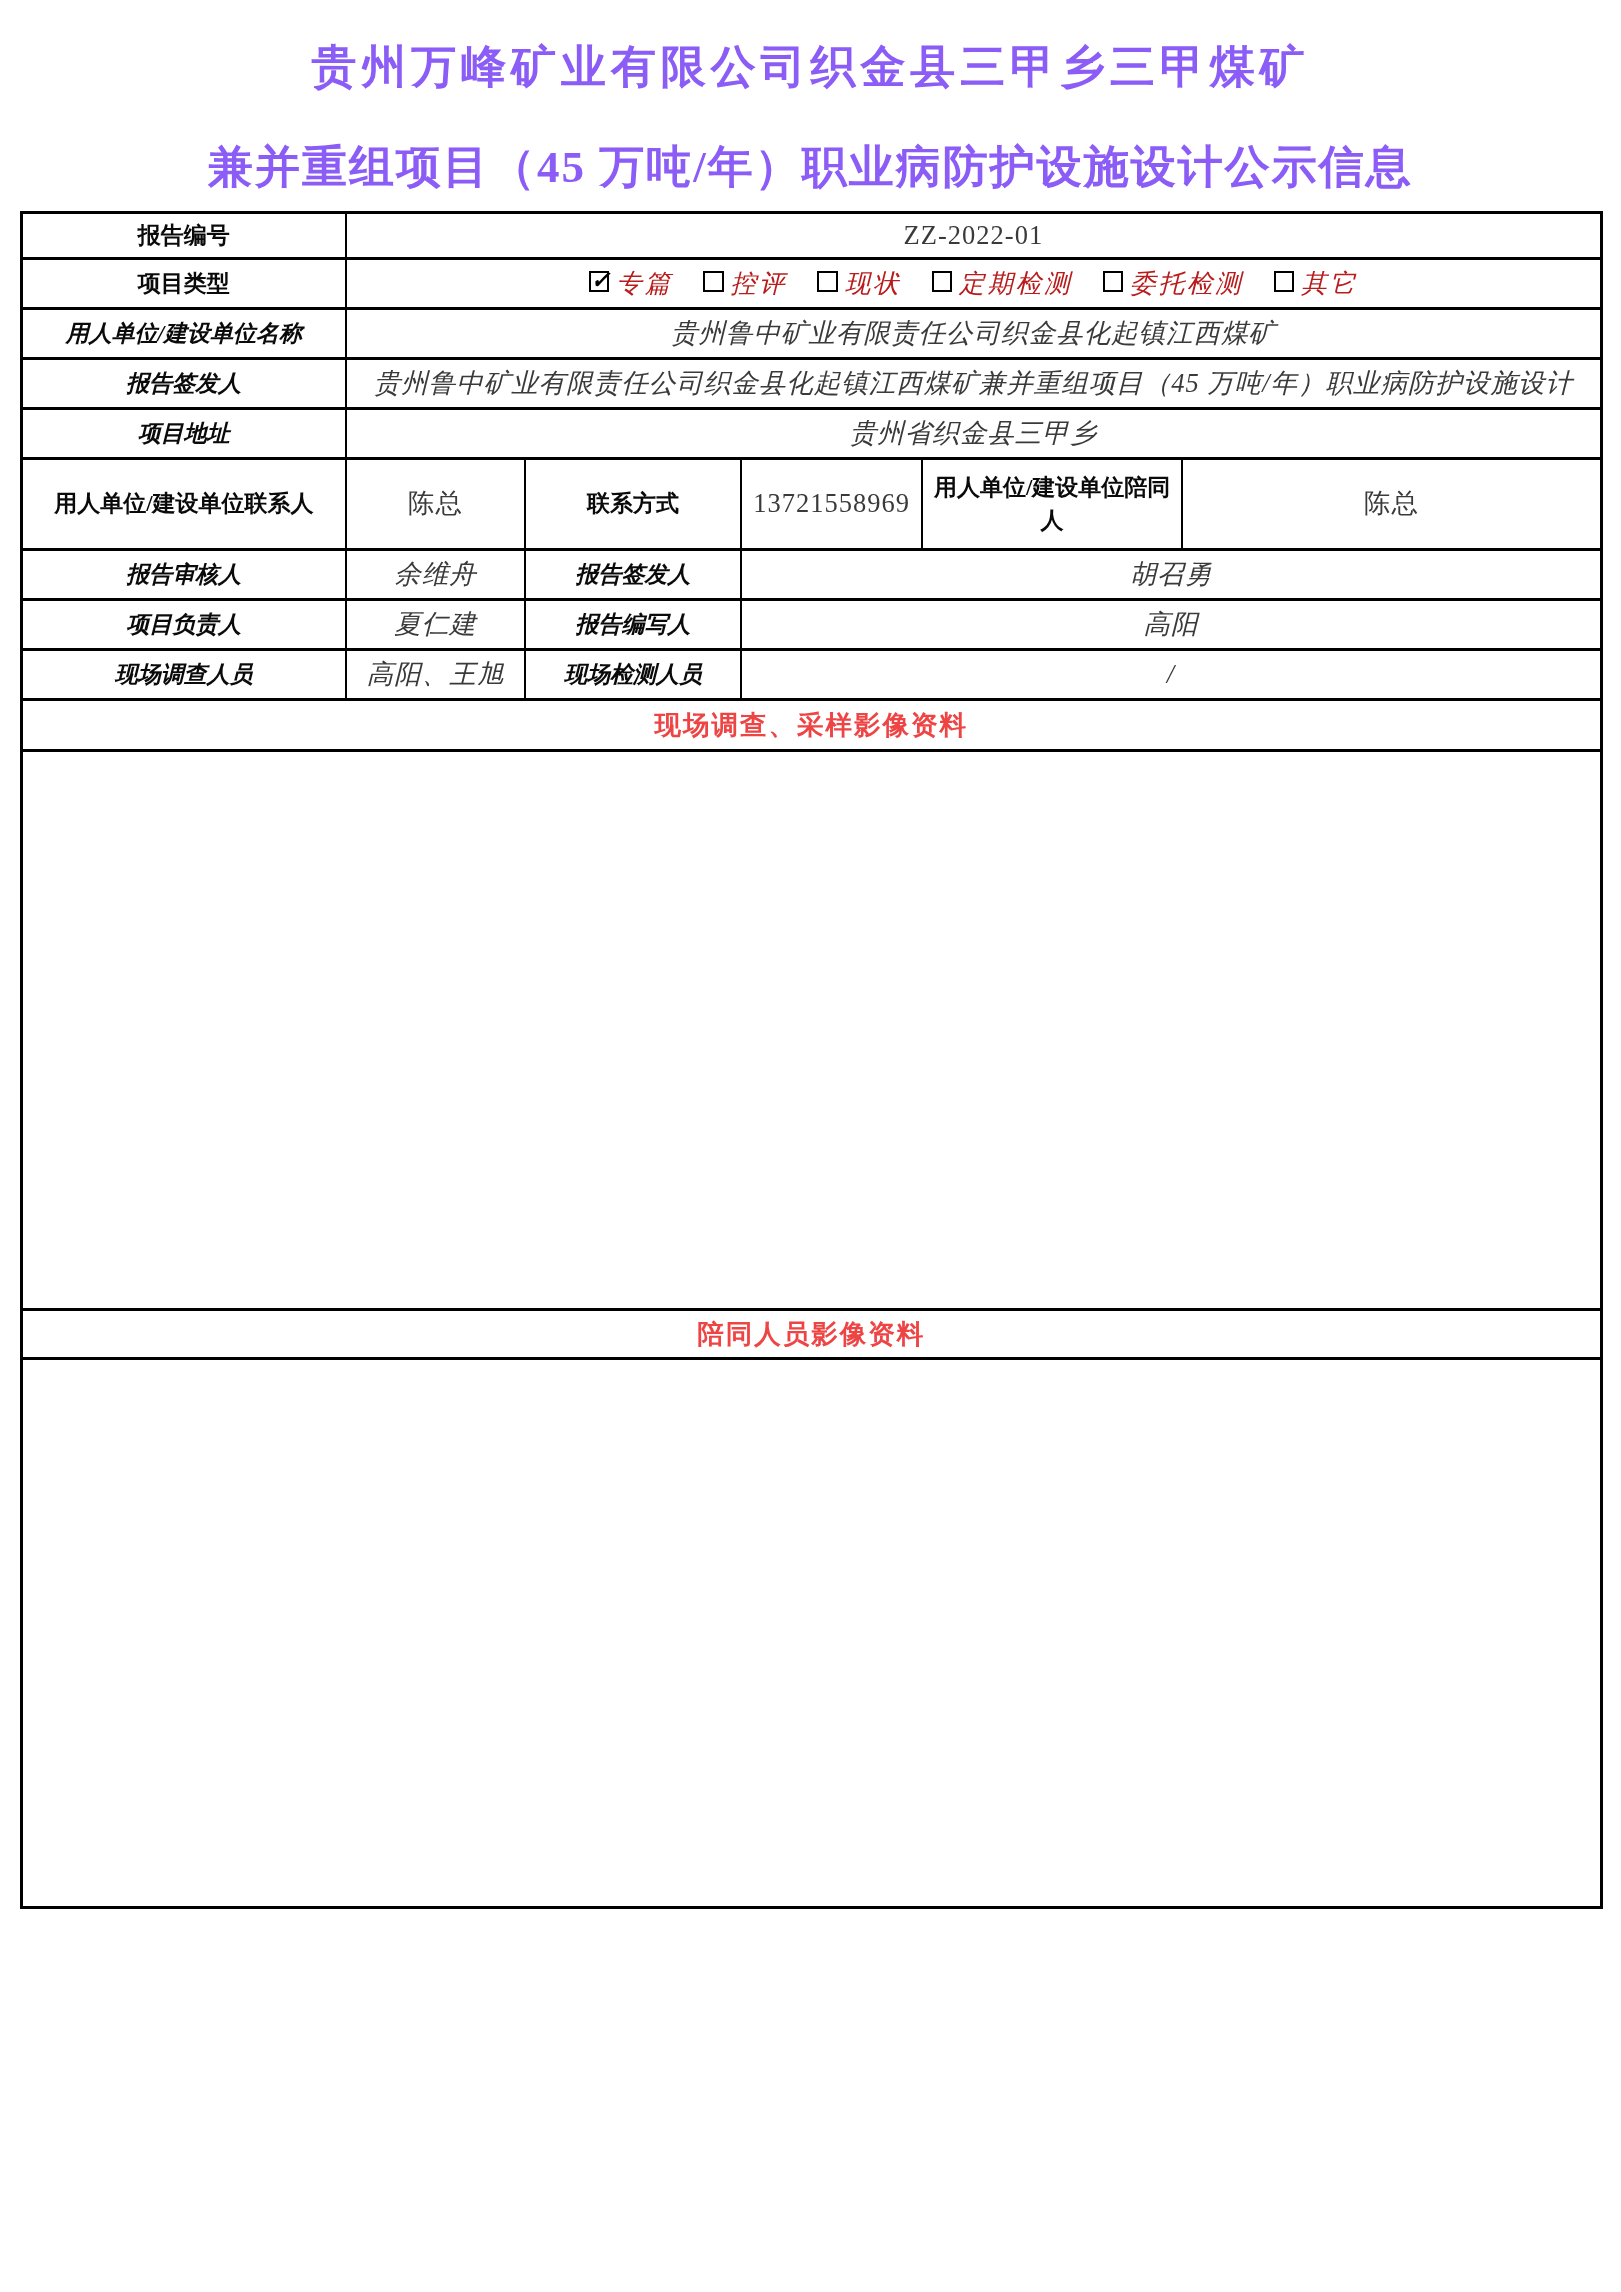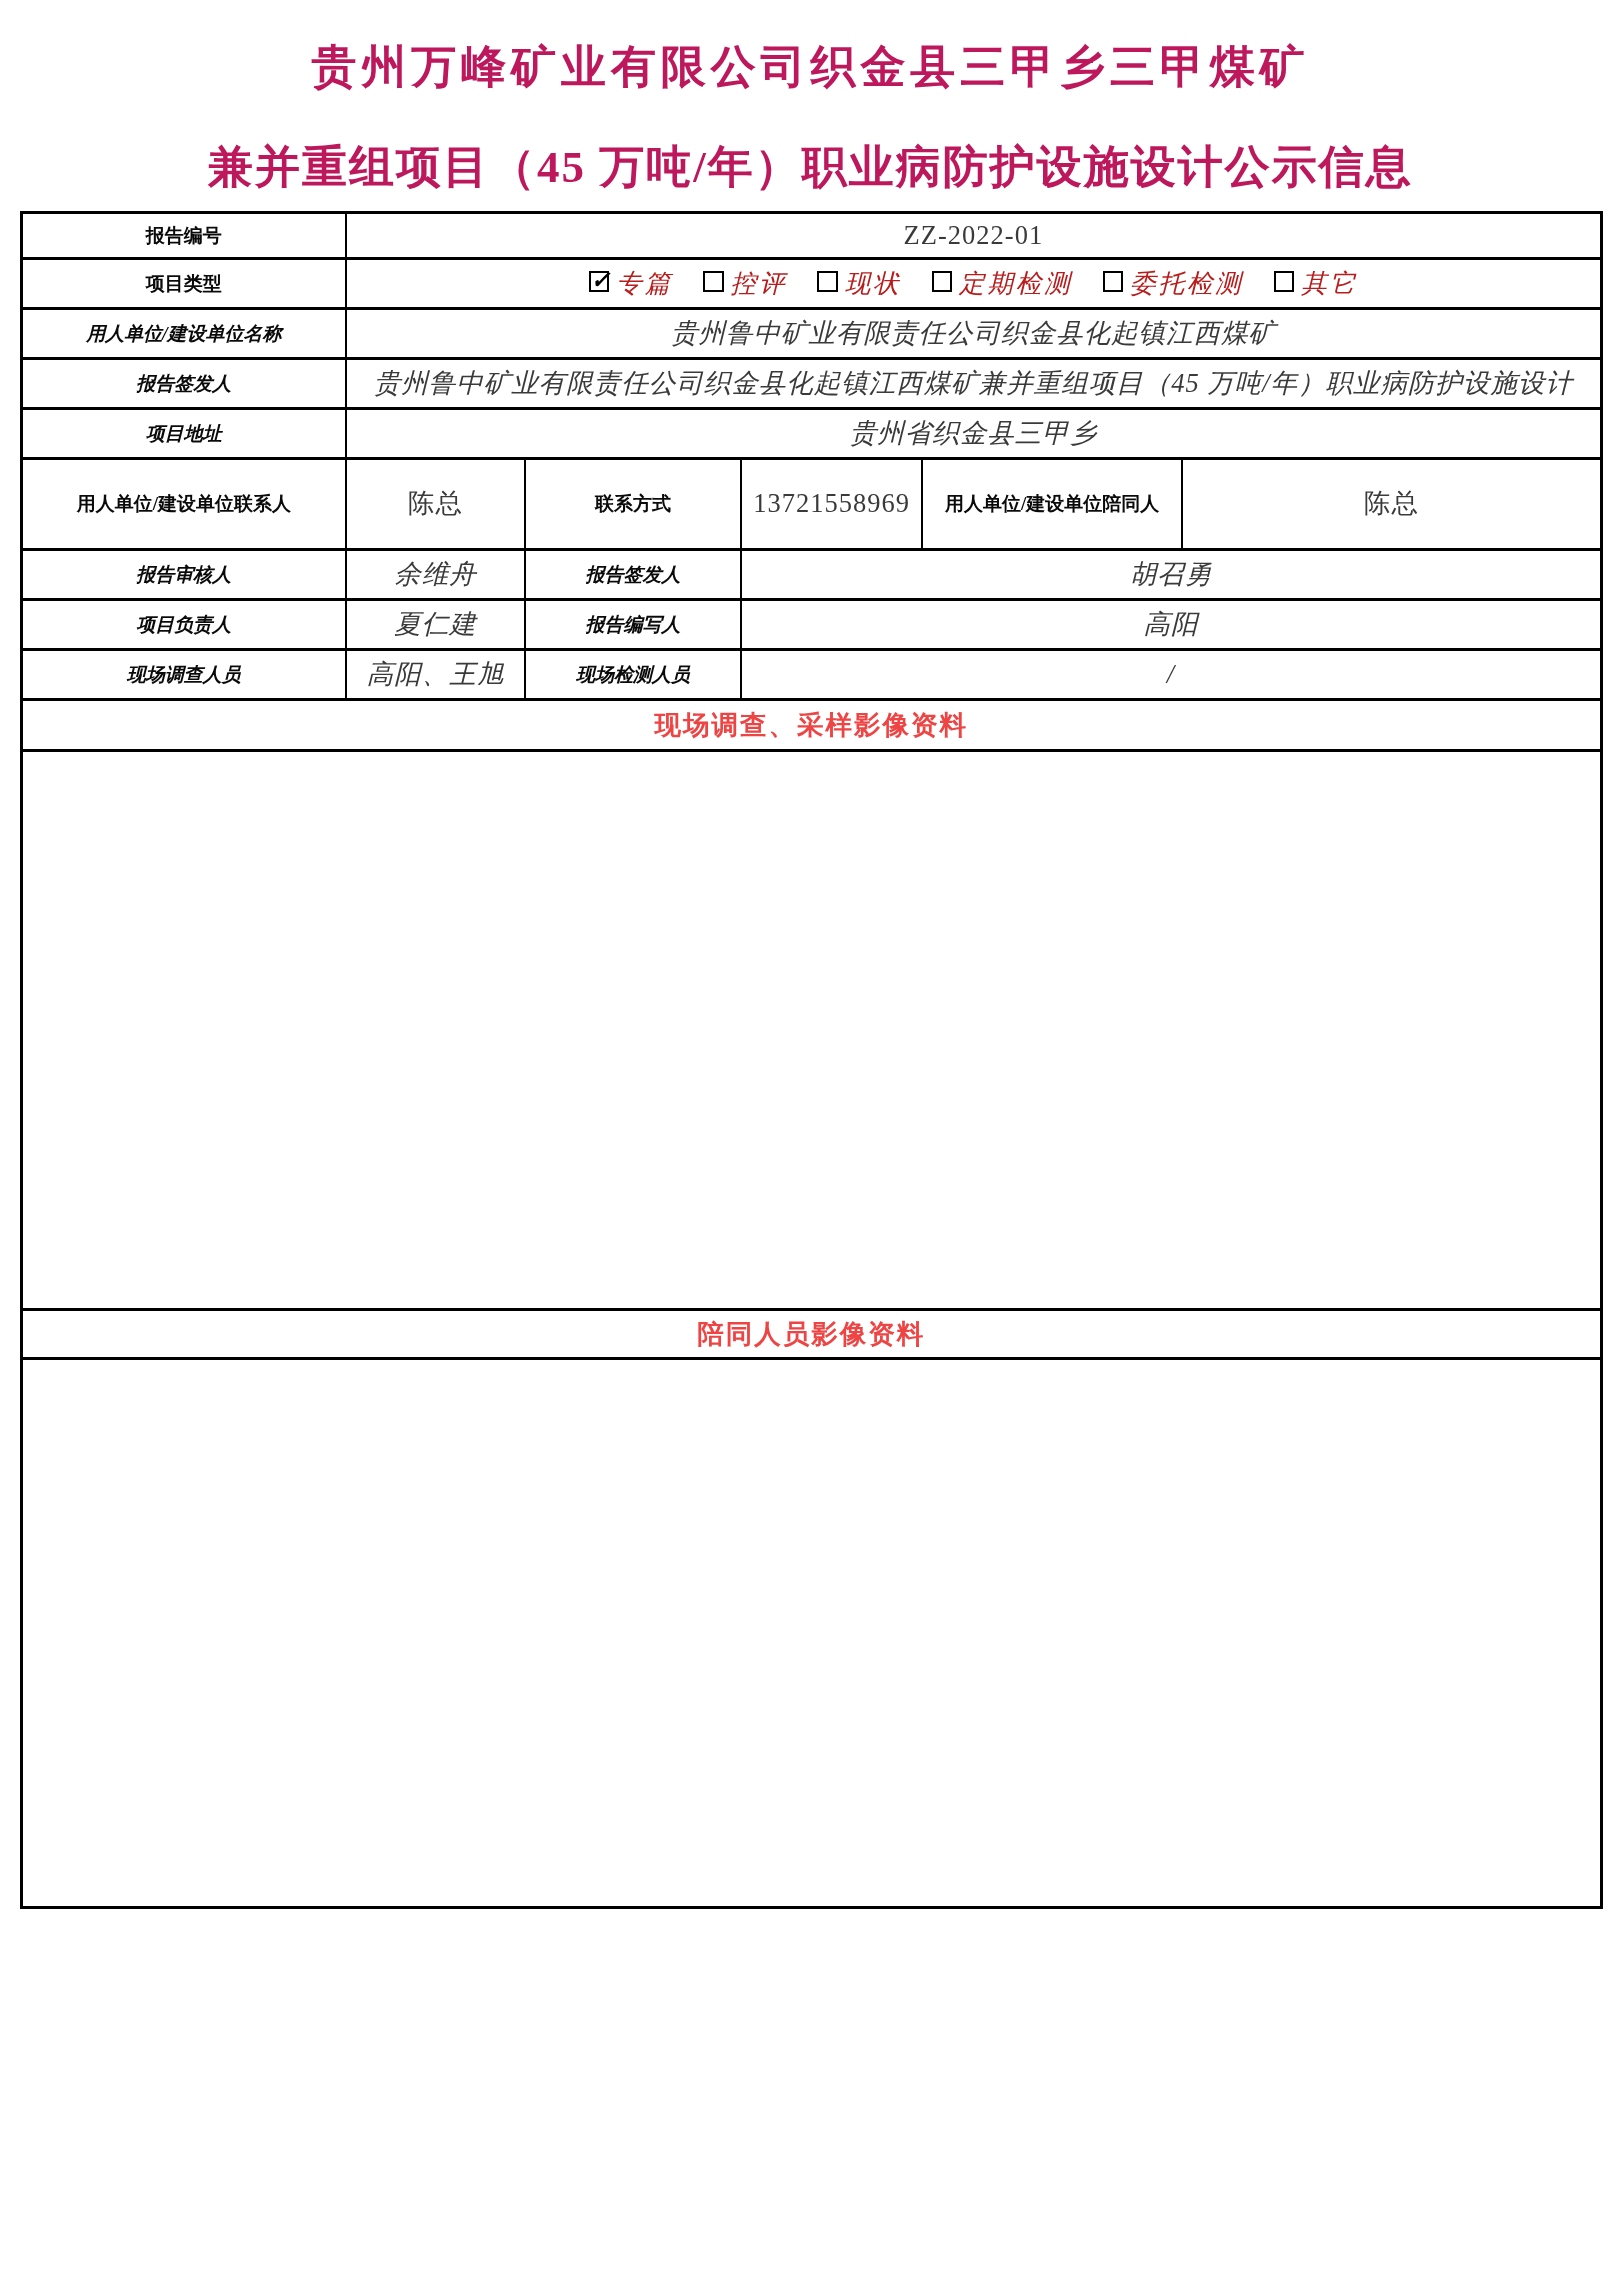--- a/index.html
+++ b/index.html
@@ -14,21 +14,21 @@
     height: 2293px;
     background: #ffffff;
     overflow: hidden;
   }
   .title {
     position: absolute;
     left: 0;
     width: 100%;
     text-align: center;
     font-weight: bold;
-    color: #be185d;
+    color: #8b5cf6;
     white-space: nowrap;
   }
   .title-1 {
     top: 37px;
     font-size: 45px;
     letter-spacing: 4.9px;
   }
   .title-2 {
     top: 137px;
     font-size: 45px;
@@ -47,21 +47,21 @@
     border: 2.9px solid #000;
     border-top-width: 3.9px;
     border-bottom-width: 3.9px;
     padding: 2px 5.9px;
     text-align: center;
     vertical-align: middle;
     overflow: hidden;
   }
   .lbl {
     font-weight: bold;
-    font-size: 19px;
+    font-size: 23px;
     color: #0a0a0a;
     line-height: 1.45;
   }
   .val {
     font-size: 26.5px;
     color: #3a3a3a;
     line-height: 1.4;
     letter-spacing: 1px;
   }
   .section-hd {

